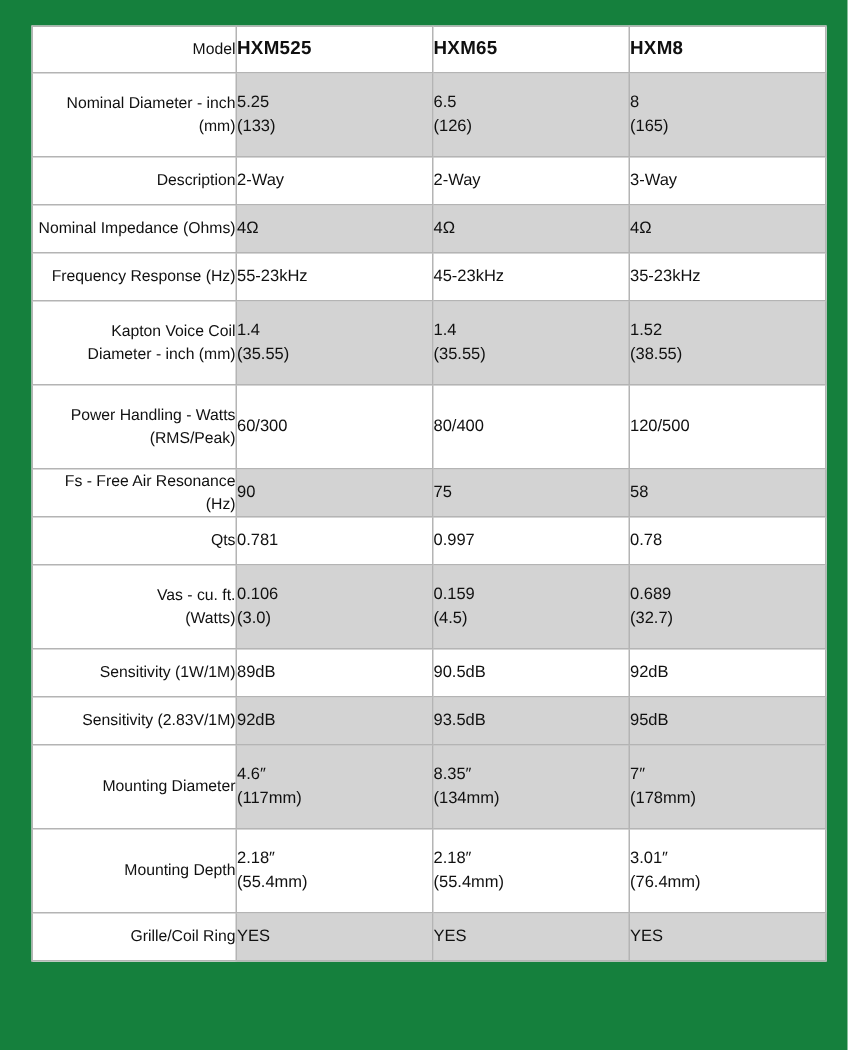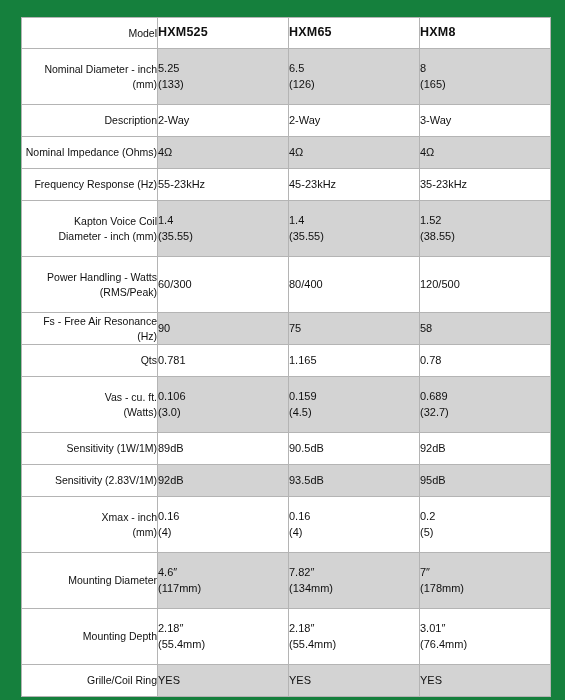--- a/index.html
+++ b/index.html
@@ -195,21 +195,21 @@
           </td>
         </tr>
         <tr class="table-row row-plain r-1">
           <td class="label-cell">
             <span class="vline">Qts</span>
           </td>
           <td class="value-cell">
             <span class="vline">0.781</span>
           </td>
           <td class="value-cell">
-            <span class="vline">1.165</span>
+            <span class="vline">0.997</span>
           </td>
           <td class="value-cell">
             <span class="vline">0.78</span>
           </td>
         </tr>
         <tr class="table-row row-shaded r-2">
           <td class="label-cell">
             <span class="vline">Vas - cu. ft.</span>
             <span class="vline">(Watts)</span>
           </td>
@@ -247,48 +247,30 @@
           <td class="value-cell">
             <span class="vline">92dB</span>
           </td>
           <td class="value-cell">
             <span class="vline">93.5dB</span>
           </td>
           <td class="value-cell">
             <span class="vline">95dB</span>
           </td>
         </tr>
-        <tr class="table-row row-plain r-2">
-          <td class="label-cell">
-            <span class="vline">Xmax - inch</span>
-            <span class="vline">(mm)</span>
-          </td>
-          <td class="value-cell">
-            <span class="vline">0.16</span>
-            <span class="vline">(4)</span>
-          </td>
-          <td class="value-cell">
-            <span class="vline">0.16</span>
-            <span class="vline">(4)</span>
-          </td>
-          <td class="value-cell">
-            <span class="vline">0.2</span>
-            <span class="vline">(5)</span>
-          </td>
-        </tr>
         <tr class="table-row row-shaded r-2">
           <td class="label-cell">
             <span class="vline">Mounting Diameter</span>
           </td>
           <td class="value-cell">
             <span class="vline">4.6″</span>
             <span class="vline">(117mm)</span>
           </td>
           <td class="value-cell">
-            <span class="vline">7.82″</span>
+            <span class="vline">8.35″</span>
             <span class="vline">(134mm)</span>
           </td>
           <td class="value-cell">
             <span class="vline">7″</span>
             <span class="vline">(178mm)</span>
           </td>
         </tr>
         <tr class="table-row row-plain r-2">
           <td class="label-cell">
             <span class="vline">Mounting Depth</span>

